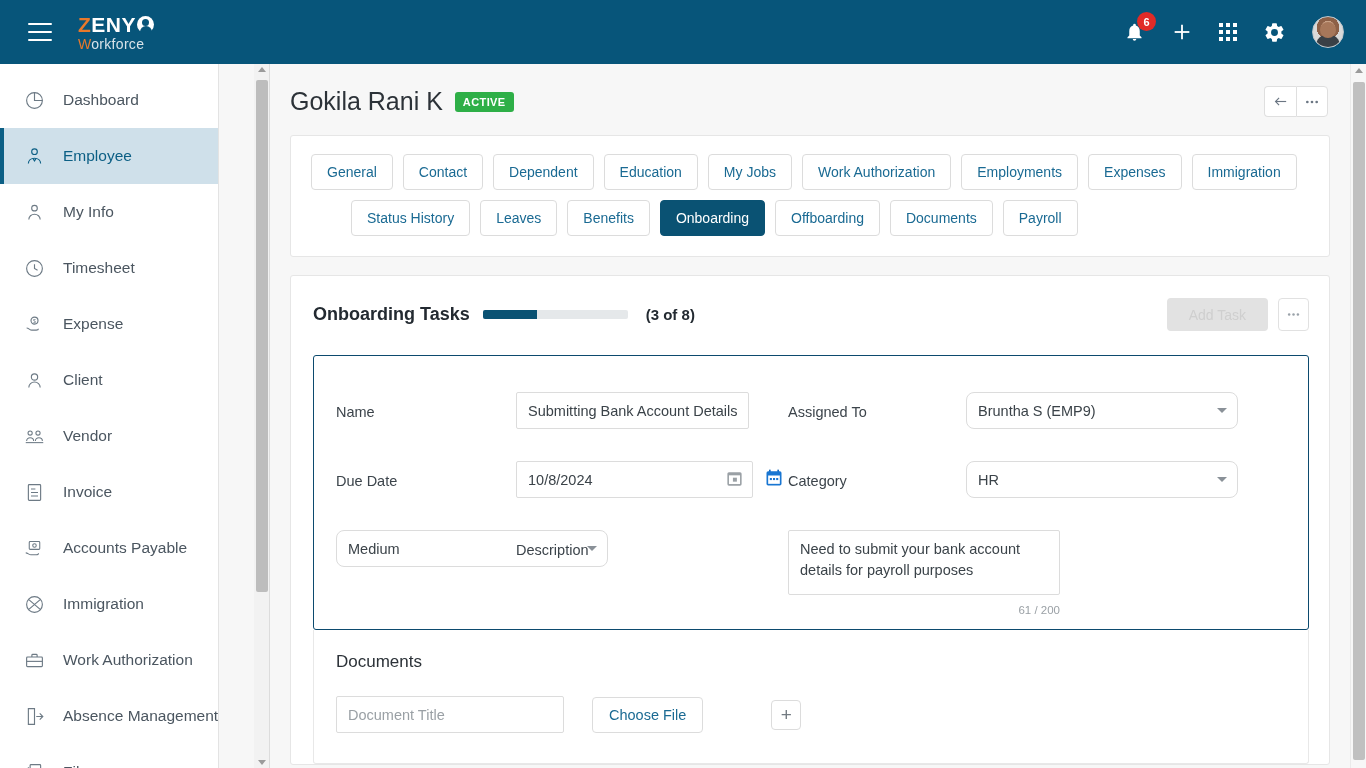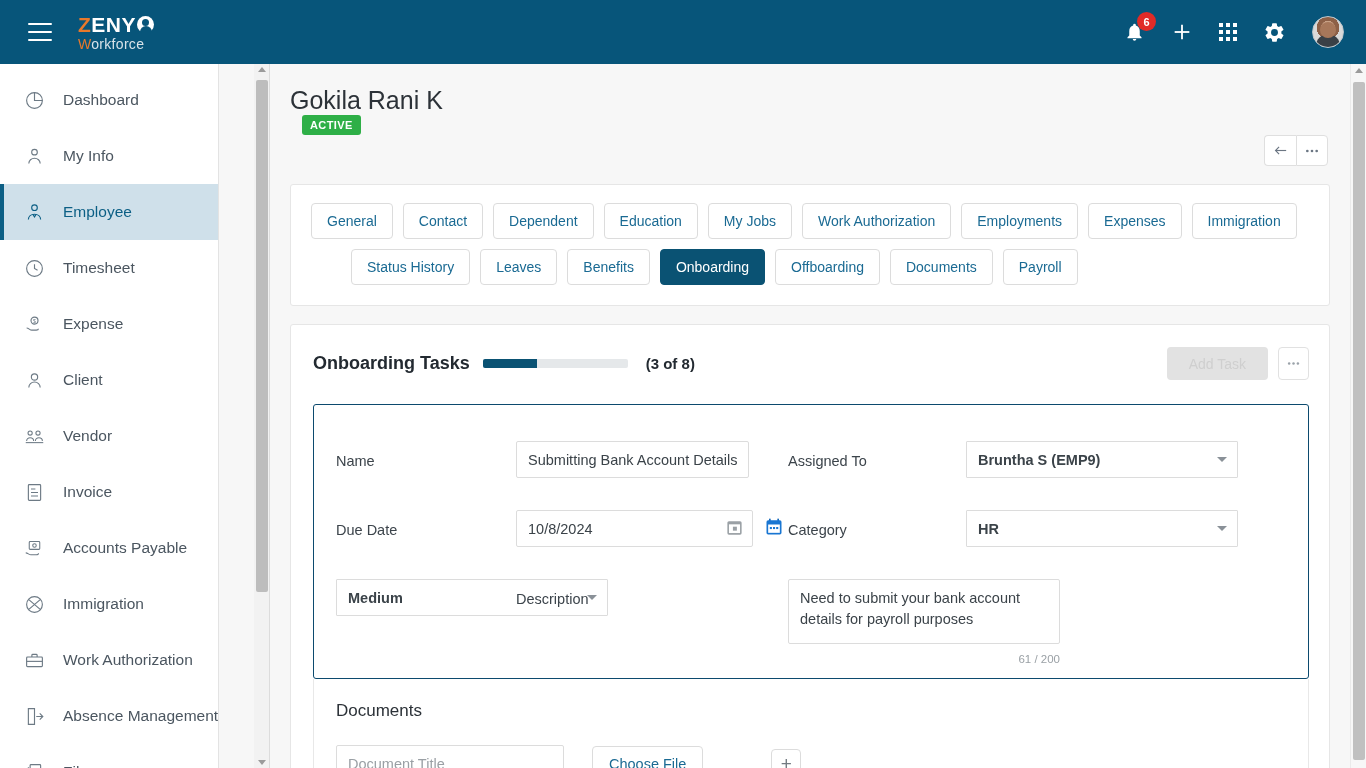--- a/index.html
+++ b/index.html
@@ -119,23 +119,22 @@
     width: 12px; height: 512px; background: #bdbdbd; border-radius: 2px;
   }
 
   
   .main {
     position: absolute; top: 64px; left: 271px;
     width: 1079px; height: 704px;
     background: #f7f7f7; overflow: hidden;
   }
   .page-head {
-    display: flex; align-items: flex-start;
+    display: flex; align-items: center;
     padding: 22px 22px 0 19px;
-    flex-direction: column;
   }
   .page-title { font-size: 25px; color: #2c3238; font-weight: normal; }
   .status-badge {
     margin-left: 12px; background: #2eaf47; color: #fff;
     font-size: 11px; font-weight: bold; letter-spacing: .4px;
     padding: 4px 8px; border-radius: 3px;
   }
   .head-actions { margin-left: auto; display: flex; }
   .head-btn {
     width: 32px; height: 31px; background: #fff; border: 1px solid #dfdfdf;
@@ -207,23 +206,23 @@
 
   .date-wrap { display: flex; align-items: center; gap: 11px; }
   .date-box {
     width: 237px; height: 37px; border: 1px solid #dcdcdc; border-radius: 2px;
     background: #fff; display: flex; align-items: center;
     padding: 0 8px 0 11px; font-size: 14.5px; color: #3b4349;
   }
   .date-box .dval { flex: 1; }
 
   .select-box {
-    width: 272px; height: 37px; border: 1px solid #dcdcdc; border-radius: 1px;
+    width: 272px; height: 37px; border: 1px solid #dcdcdc; border-radius: 8px;
     background: #fff; display: flex; align-items: center;
-    padding: 0 10px 0 11px; font-size: 14.5px; color: #3b4349; cursor: pointer; font-weight: bold;
+    padding: 0 10px 0 11px; font-size: 14.5px; color: #3b4349; cursor: pointer;
   }
   .select-box .sval { flex: 1; }
   .caret {
     width: 0; height: 0; border-left: 5px solid transparent; border-right: 5px solid transparent;
     border-top: 5px solid #8a9198;
   }
 
   .ta-wrap { width: 272px; }
   .textarea {
     width: 272px; height: 65px; border: 1px solid #dcdcdc; border-radius: 2px;
@@ -330,39 +329,39 @@
     <div class="side-item">
       <span class="si-ico">
         <svg width="21" height="21" viewBox="0 0 24 24" fill="none" stroke="currentColor" stroke-width="1.3">
             <circle cx="12" cy="12" r="9"></circle>
             <path d="M12 3v9h9"></path>
           </svg>
       </span>
       <span class="side-label">Dashboard</span>
     </div>
 
-    <div class="side-item">
-      <span class="si-ico">
-        <svg width="21" height="21" viewBox="0 0 24 24" fill="none" stroke="currentColor" stroke-width="1.3">
-            <circle cx="12" cy="7" r="3.2"></circle>
-            <path d="M5.5 20c0-3.4 2.9-6 6.5-6s6.5 2.6 6.5 6"></path>
-          </svg>
-      </span>
-      <span class="side-label">My Info</span>
-    </div>
-
     <div class="side-item active">
       <span class="si-ico">
         <svg width="21" height="21" viewBox="0 0 24 24" fill="none" stroke="currentColor" stroke-width="1.3">
             <circle cx="12" cy="6.5" r="3.2"></circle>
             <path d="M5 20c0-3.6 3.1-6 7-6s7 2.4 7 6"></path>
             <path d="M10 14l2 3 2-3"></path>
           </svg>
       </span>
       <span class="side-label">Employee</span>
+    </div>
+
+    <div class="side-item">
+      <span class="si-ico">
+        <svg width="21" height="21" viewBox="0 0 24 24" fill="none" stroke="currentColor" stroke-width="1.3">
+            <circle cx="12" cy="7" r="3.2"></circle>
+            <path d="M5.5 20c0-3.4 2.9-6 6.5-6s6.5 2.6 6.5 6"></path>
+          </svg>
+      </span>
+      <span class="side-label">My Info</span>
     </div>
 
     <div class="side-item">
       <span class="si-ico">
         <svg width="21" height="21" viewBox="0 0 24 24" fill="none" stroke="currentColor" stroke-width="1.3">
             <circle cx="12" cy="12" r="9"></circle>
             <path d="M12 7v5l3.5 2"></path>
           </svg>
       </span>
       <span class="side-label">Timesheet</span>

